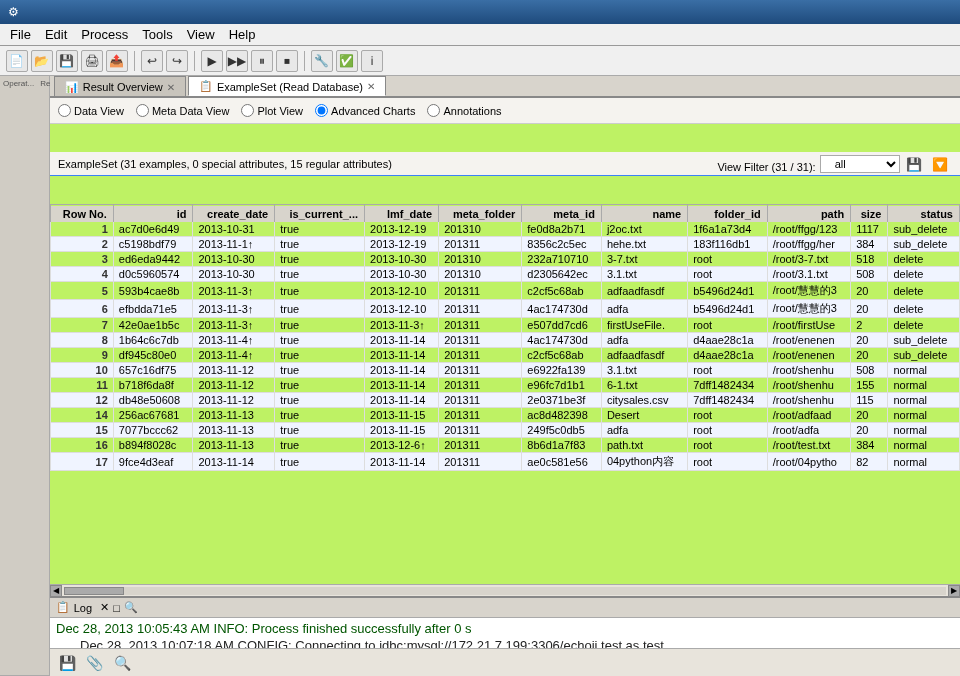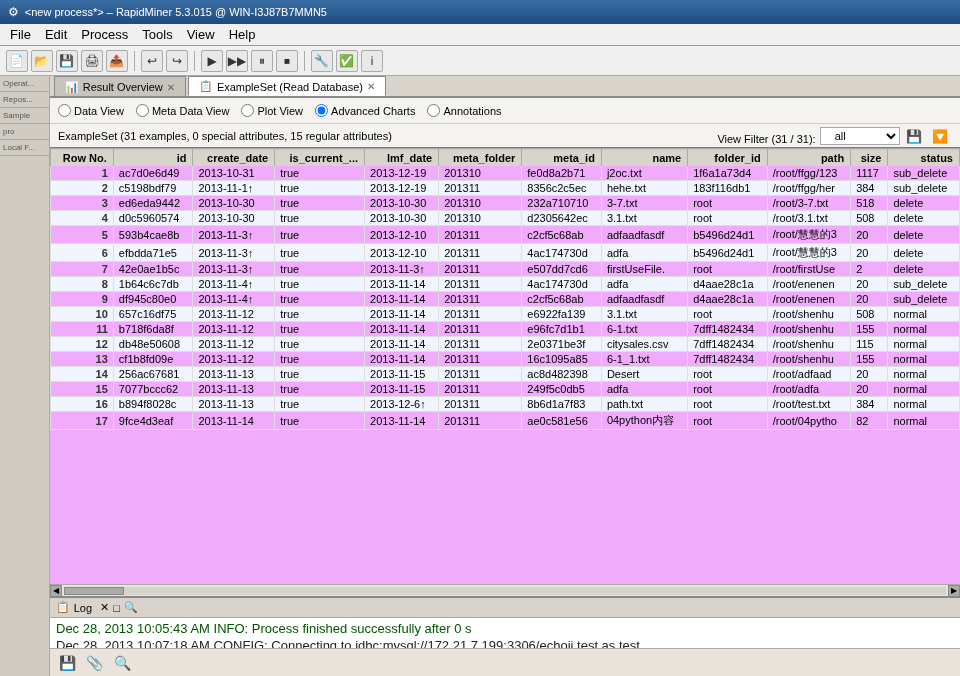--- a/index.html
+++ b/index.html
@@ -78,24 +78,25 @@
     }
     .tab.active {
       background: #fff;
       border-bottom: 1px solid #fff;
     }
     .tab-close { font-size: 10px; color: #666; cursor: pointer; }
 
     
     .content-pane {
       flex: 1;
-      background: #f0abfc;
+      background: #bef264;
       display: flex;
       flex-direction: column;
       overflow: hidden;
+      gap: 28px;
     }
 
     
     .view-selector {
       background: #f5f3ef;
       border-bottom: 1px solid #ccc;
       padding: 4px 8px;
       display: flex;
       align-items: center;
       gap: 12px;
@@ -174,21 +175,21 @@
       height: 20px;
     }
     .log-content {
       flex: 1;
       padding: 2px 6px;
       font-size: 13px;
       overflow-y: auto;
     }
     .log-line { padding: 1px 0; }
     .log-line.info { color: #005500; }
-    .log-line.config { color: #222; }
+    .log-line.config { color: #222; margin-left: 24px; }
 
     
     .bottom-toolbar {
       height: 28px;
       background: #e8e4dc;
       border-top: 1px solid #aaa;
       display: flex;
       align-items: center;
       padding: 2px 6px;
       gap: 4px;
@@ -210,21 +211,21 @@
     .workspace {
       display: flex;
       flex: 1;
       overflow: hidden;
     }
     .side-nav {
       width: 50px;
       background: #d0ccc4;
       border-right: 1px solid #aaa;
       display: flex;
-      flex-direction: column;
+      flex-direction: row;
       font-size: 9px;
     }
     .side-nav-section {
       border-bottom: 1px solid #aaa;
       padding: 2px;
     }
     .side-nav-label {
       font-size: 8px;
       color: #555;
       display: block;
@@ -238,21 +239,20 @@
       overflow: hidden;
     }
   </style>
 </head>
 <body>
 
 <div class="outer-wrapper">
 
   <div class="title-bar">
     <span class="icon">⚙</span>
-    <span>&lt;new process*&gt; – RapidMiner 5.3.015 @ WIN-I3J87B7MMN5</span>
   </div>
 
   <div class="menu-bar">
     <span class="menu-item">File</span>
     <span class="menu-item">Edit</span>
     <span class="menu-item">Process</span>
     <span class="menu-item">Tools</span>
     <span class="menu-item">View</span>
     <span class="menu-item">Help</span>
   </div>
@@ -530,34 +530,20 @@
                   <td>2013-11-14</td>
                   <td>201311</td>
                   <td>2e0371be3f</td>
                   <td>citysales.csv</td>
                   <td>7dff1482434</td>
                   <td>/root/shenhu</td>
                   <td>115</td>
                   <td>normal</td>
                 </tr>
                 <tr>
-                  <td class="row-num">13</td>
-                  <td>cf1b8fd09e</td>
-                  <td>2013-11-12</td>
-                  <td>true</td>
-                  <td>2013-11-14</td>
-                  <td>201311</td>
-                  <td>16c1095a85</td>
-                  <td>6-1_1.txt</td>
-                  <td>7dff1482434</td>
-                  <td>/root/shenhu</td>
-                  <td>155</td>
-                  <td>normal</td>
-                </tr>
-                <tr>
                   <td class="row-num">14</td>
                   <td>256ac67681</td>
                   <td>2013-11-13</td>
                   <td>true</td>
                   <td>2013-11-15</td>
                   <td>201311</td>
                   <td>ac8d482398</td>
                   <td>Desert</td>
                   <td>root</td>
                   <td>/root/adfaad</td>

